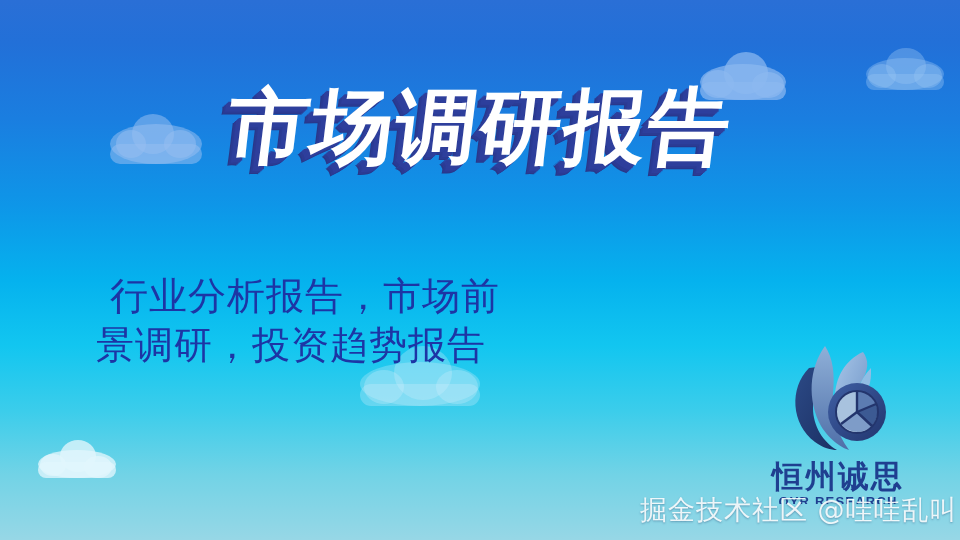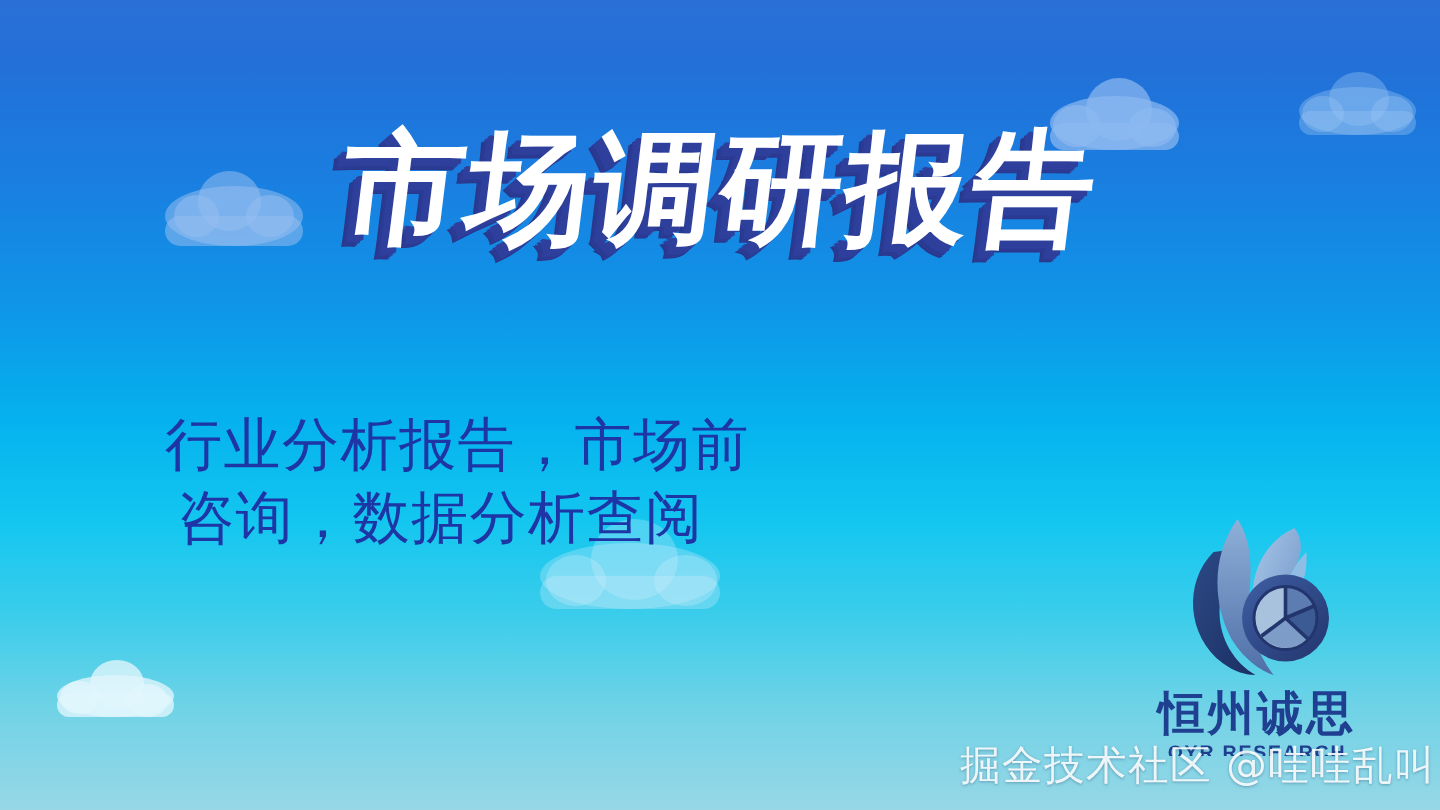--- a/index.html
+++ b/index.html
@@ -217,21 +217,21 @@
     <span class="puff p1"></span>
       <span class="puff p2"></span>
       <span class="puff p3"></span>
       <span class="base b"></span>
   </div>
 
   <div id="headline">市场调研报告</div>
 
   <div id="body-copy">
     <span class="ln ln-1">行业分析报告，市场前</span>
-    <span class="ln ln-3">咨询，数据分析查阅</span>
+    <span class="ln ln-2">景调研，投资趋势报告</span>
   </div>
 
   <div id="logo-block">
     <svg id="logo-mark" viewBox="0 0 126 120">
       <defs>
         <linearGradient id="gLeafLight" x1="0" y1="0" x2="1" y2="1">
           <stop offset="0%" stop-color="#a8c6e8"></stop>
           <stop offset="100%" stop-color="#6d93c6"></stop>
         </linearGradient>
         <linearGradient id="gLeafMid" x1="0" y1="0" x2="0" y2="1">

